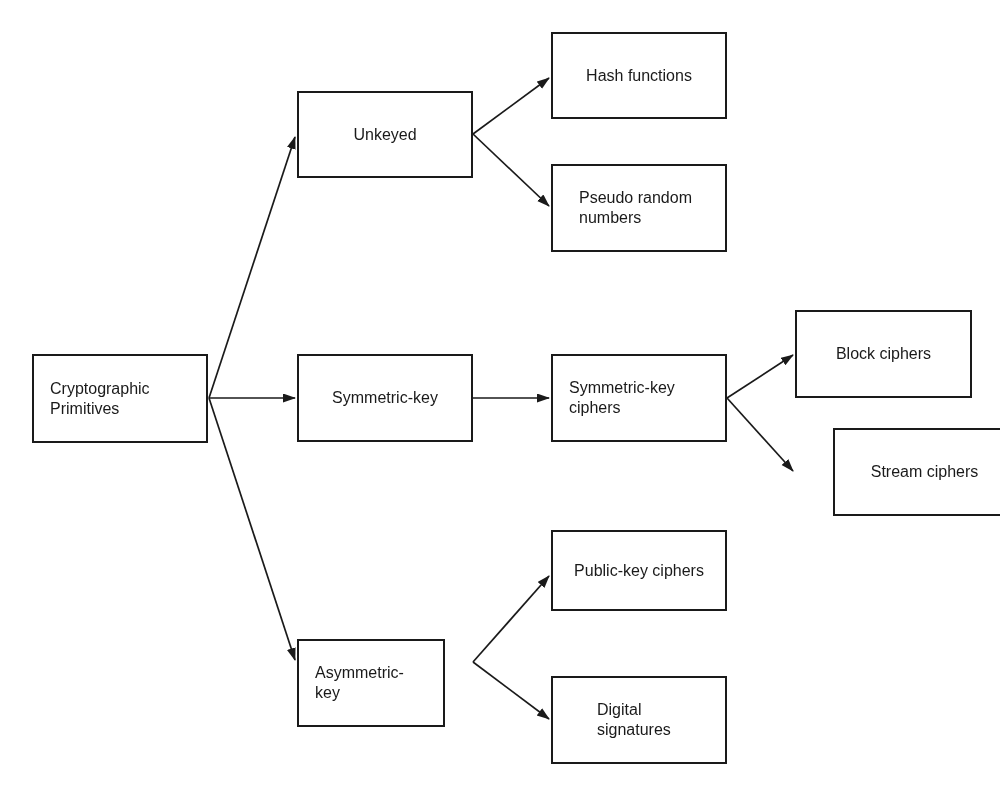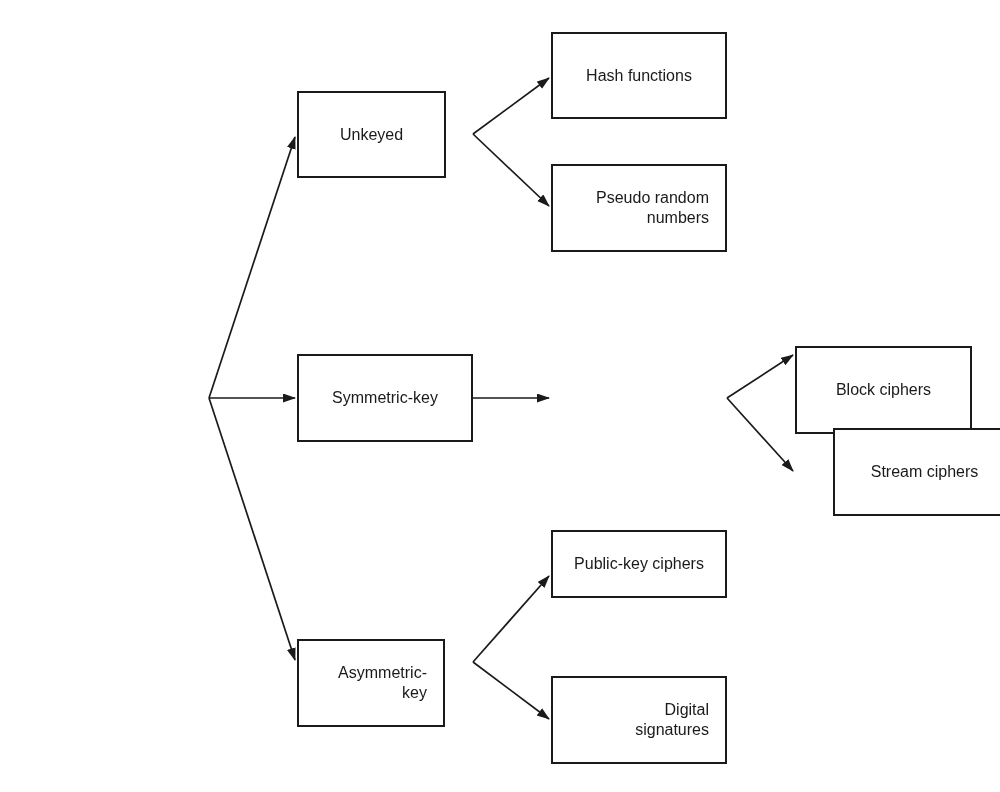--- a/index.html
+++ b/index.html
@@ -25,36 +25,36 @@
   }
   .node {
     position: absolute;
     box-sizing: border-box;
     background: #ffffff;
     border: 2px solid #1a1a1a;
     color: #1a1a1a;
     display: flex;
     align-items: center;
     justify-content: center;
-    text-align: right;
+    text-align: left;
     font-size: 16px;
     line-height: 1.22;
     padding: 0 16px;
   }
   
   .n-root        { left: 32px;  top: 354px; width: 176px; height: 89px; }
-  .n-unkeyed     { left: 297px; top: 91px;  width: 149px; height: 87px; }
+  .n-unkeyed     { left: 297px; top: 91px;  width: 176px; height: 87px; }
   .n-hash        { left: 551px; top: 32px;  width: 176px; height: 87px; }
   .n-pseudo      { left: 551px; top: 164px; width: 176px; height: 88px; padding-left: 26px; }
   .n-symkey      { left: 297px; top: 354px; width: 176px; height: 88px; }
   .n-symciphers  { left: 551px; top: 354px; width: 176px; height: 88px; }
-  .n-block       { left: 795px; top: 310px; width: 177px; height: 88px; margin-top: 36px; }
+  .n-block       { left: 795px; top: 310px; width: 177px; height: 88px; }
   .n-stream      { left: 833px; top: 428px; width: 183px; height: 88px; }
   .n-asymkey     { left: 297px; top: 639px; width: 148px; height: 88px; }
-  .n-pubkey      { left: 551px; top: 530px; width: 176px; height: 68px; }
+  .n-pubkey      { left: 551px; top: 530px; width: 176px; height: 81px; }
   .n-digsig      { left: 551px; top: 676px; width: 176px; height: 88px; padding-left: 44px; }
 </style>
 </head>
 <body>
 
 <div class="canvas">
 
   <svg class="edge-layer" width="1000" height="792" viewBox="0 0 1000 792" xmlns="http://www.w3.org/2000/svg">
     <defs>
       <marker id="arrow" markerUnits="userSpaceOnUse" markerWidth="14" markerHeight="11" refX="12" refY="4.5" orient="auto">
@@ -68,23 +68,25 @@
       <line x1="473" y1="134" x2="549" y2="78" marker-end="url(#arrow)"></line>
       <line x1="473" y1="134" x2="549" y2="206" marker-end="url(#arrow)"></line>
       <line x1="473" y1="398" x2="549" y2="398" marker-end="url(#arrow)"></line>
       <line x1="727" y1="398" x2="793" y2="355" marker-end="url(#arrow)"></line>
       <line x1="727" y1="398" x2="793" y2="471" marker-end="url(#arrow)"></line>
       <line x1="473" y1="662" x2="549" y2="576" marker-end="url(#arrow)"></line>
       <line x1="473" y1="662" x2="549" y2="719" marker-end="url(#arrow)"></line>
     </g>
   </svg>
 
+  <div class="node n-root">Cryptographic Primitives</div>
   <div class="node n-unkeyed">Unkeyed</div>
   <div class="node n-hash">Hash functions</div>
   <div class="node n-pseudo">Pseudo random numbers</div>
   <div class="node n-symkey">Symmetric-key</div>
+  <div class="node n-symciphers">Symmetric-key ciphers</div>
   <div class="node n-block">Block ciphers</div>
   <div class="node n-stream">Stream ciphers</div>
   <div class="node n-asymkey">Asymmetric-key</div>
   <div class="node n-pubkey">Public-key ciphers</div>
   <div class="node n-digsig">Digital signatures</div>
 
 </div>
 
 </body></html>

